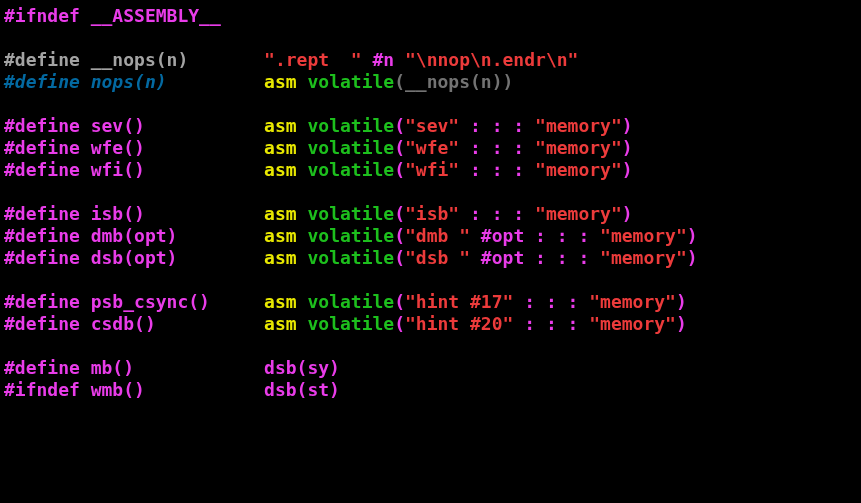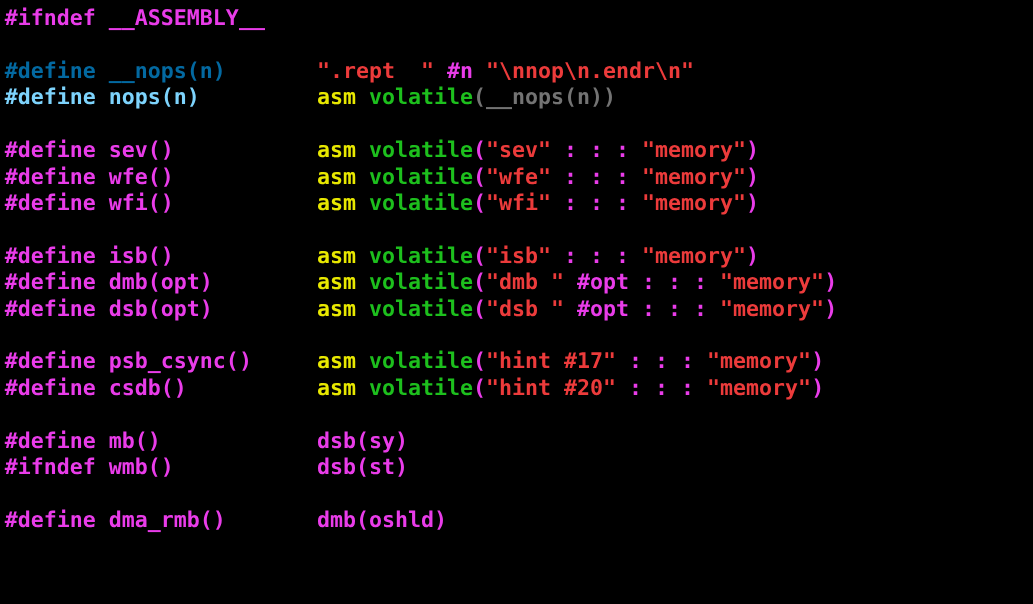--- a/index.html
+++ b/index.html
@@ -29,31 +29,30 @@
     height: 22px;
     white-space: pre;
   }
 </style>
 </head>
 <body>
 
 <div class="term" style="background: rgb(0, 0, 0);">
     <div class="line"><span style="color: rgb(233, 60, 233);">#ifndef __ASSEMBLY__</span></div>
     <div class="line"></div>
-    <div class="line"><span style="color: #0369a1;">#define __nops(n)       </span><span style="color: rgb(236, 59, 59);">".rept  "</span><span style="color: rgb(233, 60, 233);"> #n </span><span style="color: rgb(236, 59, 59);">"\nnop\n.endr\n"</span></div>
-    <div class="line"><span style="color: #7dd3fc;">#define nops(n)         </span><span style="color: rgb(232, 232, 0);">asm</span><span style="color: rgb(233, 60, 233);"> </span><span style="color: rgb(29, 191, 29);">volatile</span><span style="color: #737373;">(__nops(n))</span></div>
+    <div class="line"><span style="color: #a3a3a3;">#define __nops(n)       </span><span style="color: rgb(236, 59, 59);">".rept  "</span><span style="color: rgb(233, 60, 233);"> #n </span><span style="color: rgb(236, 59, 59);">"\nnop\n.endr\n"</span></div>
+    <div class="line"><span style="color: #0369a1; font-style: italic;">#define nops(n)         </span><span style="color: rgb(232, 232, 0);">asm</span><span style="color: rgb(233, 60, 233);"> </span><span style="color: rgb(29, 191, 29);">volatile</span><span style="color: #737373;">(__nops(n))</span></div>
     <div class="line"></div>
     <div class="line"><span style="color: rgb(233, 60, 233);">#define sev()           </span><span style="color: rgb(232, 232, 0);">asm</span><span style="color: rgb(233, 60, 233);"> </span><span style="color: rgb(29, 191, 29);">volatile</span><span style="color: rgb(233, 60, 233);">(</span><span style="color: rgb(236, 59, 59);">"sev"</span><span style="color: rgb(233, 60, 233);"> : : : </span><span style="color: rgb(236, 59, 59);">"memory"</span><span style="color: rgb(233, 60, 233);">)</span></div>
     <div class="line"><span style="color: rgb(233, 60, 233);">#define wfe()           </span><span style="color: rgb(232, 232, 0);">asm</span><span style="color: rgb(233, 60, 233);"> </span><span style="color: rgb(29, 191, 29);">volatile</span><span style="color: rgb(233, 60, 233);">(</span><span style="color: rgb(236, 59, 59);">"wfe"</span><span style="color: rgb(233, 60, 233);"> : : : </span><span style="color: rgb(236, 59, 59);">"memory"</span><span style="color: rgb(233, 60, 233);">)</span></div>
     <div class="line"><span style="color: rgb(233, 60, 233);">#define wfi()           </span><span style="color: rgb(232, 232, 0);">asm</span><span style="color: rgb(233, 60, 233);"> </span><span style="color: rgb(29, 191, 29);">volatile</span><span style="color: rgb(233, 60, 233);">(</span><span style="color: rgb(236, 59, 59);">"wfi"</span><span style="color: rgb(233, 60, 233);"> : : : </span><span style="color: rgb(236, 59, 59);">"memory"</span><span style="color: rgb(233, 60, 233);">)</span></div>
     <div class="line"></div>
     <div class="line"><span style="color: rgb(233, 60, 233);">#define isb()           </span><span style="color: rgb(232, 232, 0);">asm</span><span style="color: rgb(233, 60, 233);"> </span><span style="color: rgb(29, 191, 29);">volatile</span><span style="color: rgb(233, 60, 233);">(</span><span style="color: rgb(236, 59, 59);">"isb"</span><span style="color: rgb(233, 60, 233);"> : : : </span><span style="color: rgb(236, 59, 59);">"memory"</span><span style="color: rgb(233, 60, 233);">)</span></div>
     <div class="line"><span style="color: rgb(233, 60, 233);">#define dmb(opt)        </span><span style="color: rgb(232, 232, 0);">asm</span><span style="color: rgb(233, 60, 233);"> </span><span style="color: rgb(29, 191, 29);">volatile</span><span style="color: rgb(233, 60, 233);">(</span><span style="color: rgb(236, 59, 59);">"dmb "</span><span style="color: rgb(233, 60, 233);"> #opt : : : </span><span style="color: rgb(236, 59, 59);">"memory"</span><span style="color: rgb(233, 60, 233);">)</span></div>
     <div class="line"><span style="color: rgb(233, 60, 233);">#define dsb(opt)        </span><span style="color: rgb(232, 232, 0);">asm</span><span style="color: rgb(233, 60, 233);"> </span><span style="color: rgb(29, 191, 29);">volatile</span><span style="color: rgb(233, 60, 233);">(</span><span style="color: rgb(236, 59, 59);">"dsb "</span><span style="color: rgb(233, 60, 233);"> #opt : : : </span><span style="color: rgb(236, 59, 59);">"memory"</span><span style="color: rgb(233, 60, 233);">)</span></div>
     <div class="line"></div>
     <div class="line"><span style="color: rgb(233, 60, 233);">#define psb_csync()     </span><span style="color: rgb(232, 232, 0);">asm</span><span style="color: rgb(233, 60, 233);"> </span><span style="color: rgb(29, 191, 29);">volatile</span><span style="color: rgb(233, 60, 233);">(</span><span style="color: rgb(236, 59, 59);">"hint #17"</span><span style="color: rgb(233, 60, 233);"> : : : </span><span style="color: rgb(236, 59, 59);">"memory"</span><span style="color: rgb(233, 60, 233);">)</span></div>
     <div class="line"><span style="color: rgb(233, 60, 233);">#define csdb()          </span><span style="color: rgb(232, 232, 0);">asm</span><span style="color: rgb(233, 60, 233);"> </span><span style="color: rgb(29, 191, 29);">volatile</span><span style="color: rgb(233, 60, 233);">(</span><span style="color: rgb(236, 59, 59);">"hint #20"</span><span style="color: rgb(233, 60, 233);"> : : : </span><span style="color: rgb(236, 59, 59);">"memory"</span><span style="color: rgb(233, 60, 233);">)</span></div>
     <div class="line"></div>
     <div class="line"><span style="color: rgb(233, 60, 233); margin-top: 24px;">#define mb()            dsb(sy)</span></div>
     <div class="line"><span style="color: rgb(233, 60, 233);">#ifndef wmb()           dsb(st)</span></div>
     <div class="line"></div>
-    <div class="line"><span style="color: rgb(233, 60, 233);">#define dma_rmb()       dmb(oshld)</span></div>
   </div>
 
 </body></html>

